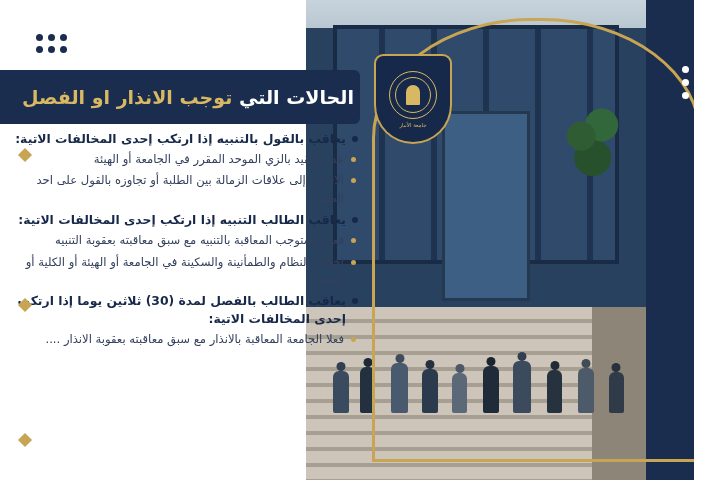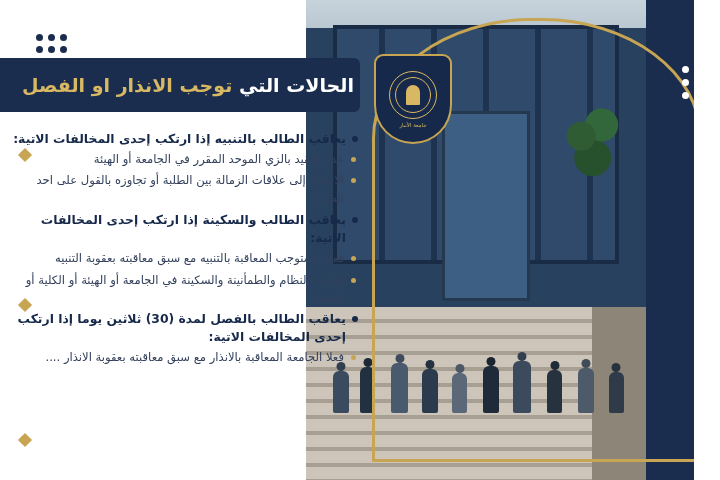--- a/index.html
+++ b/index.html
@@ -131,21 +131,21 @@
 
   
   .text-panel {
     position: absolute;
     top: 0; left: 0;
     width: 390px; height: 480px;
     z-index: 3;
   }
   .header-bar {
     position: absolute;
-    top: 58px; left: 0;
+    top: 70px; left: 0;
     width: 360px; height: 54px;
     background: #1b2d4f;
     border-radius: 0 6px 6px 0;
     display: flex;
     align-items: center;
     justify-content: center;
     padding-left: 16px;
   }
   .header-title {
     color: #ffffff;
@@ -357,25 +357,25 @@
 
     <div class="header-bar">
       <div class="header-title">
         <span>الحالات التي</span>
         <span class="gold">توجب الانذار او الفصل</span>
       </div>
     </div>
 
     <div class="content">
 
-      <div class="sec-head">يعاقب الطالب بالتنبيه إذا ارتكب إحدى المخالفات الاتية:</div>
+      <div class="sec-head">يعاقب بالقول بالتنبيه إذا ارتكب إحدى المخالفات الاتية:</div>
       <div class="bullet">عدم التقيد بالزي الموحد المقرر في الجامعة أو الهيئة</div>
       <div class="bullet">الاساءة إلى علاقات الزمالة بين الطلبة أو تجاوزه بالقول على احد الطلبة</div>
 
-      <div class="sec-head">يعاقب الطالب والسكينة إذا ارتكب إحدى المخالفات الاتية:</div>
+      <div class="sec-head">يعاقب الطالب التنبيه إذا ارتكب إحدى المخالفات الاتية:</div>
       <div class="bullet">فعال يستوجب المعاقبة بالتنبيه مع سبق معاقبته بعقوبة التنبيه</div>
       <div class="bullet">إخلاله بالنظام والطمأنينة والسكينة في الجامعة أو الهيئة أو الكلية أو المعهد</div>
 
       <div class="sec-head">يعاقب الطالب بالفصل لمدة (30) ثلاثين يوما إذا ارتكب إحدى المخالفات الاتية:</div>
       <div class="bullet">فعلا الجامعة المعاقبة بالانذار مع سبق معاقبته بعقوبة الانذار ....</div>
 
     </div>
   </div>
 
 </div>

